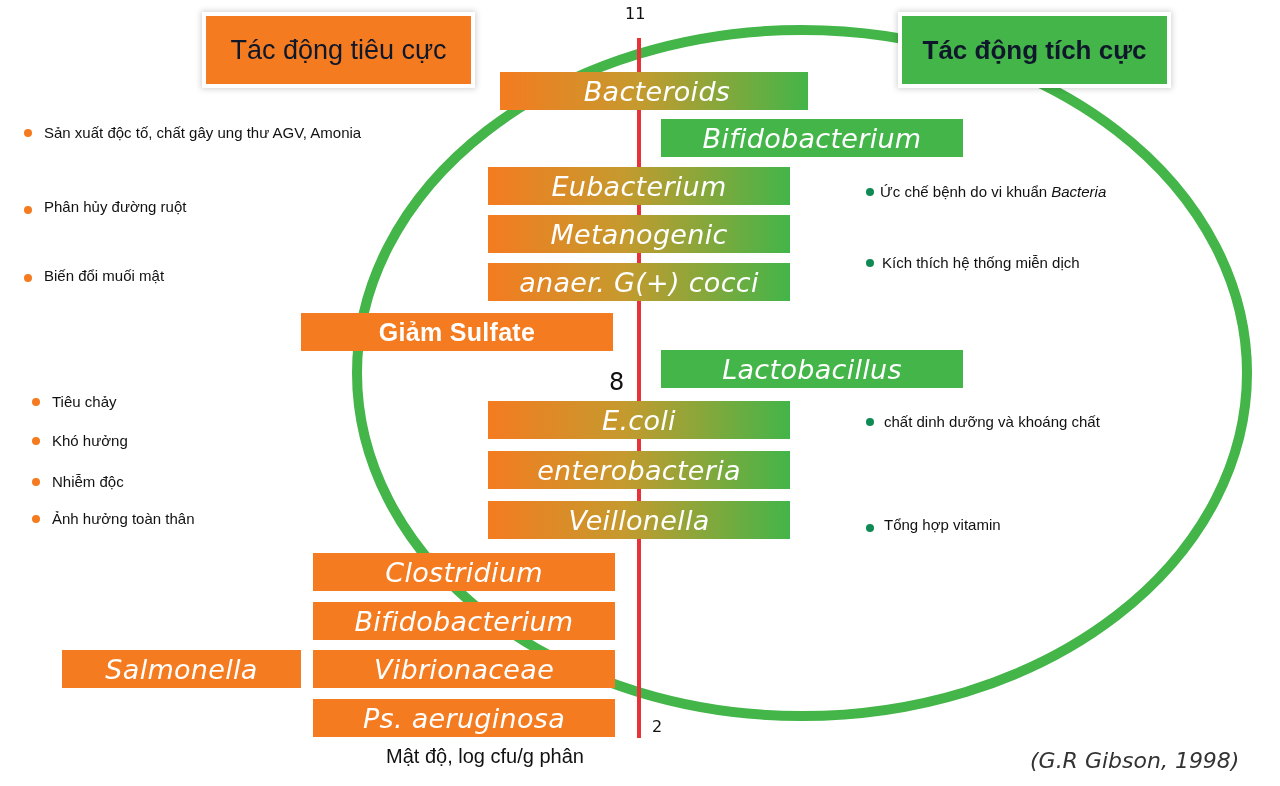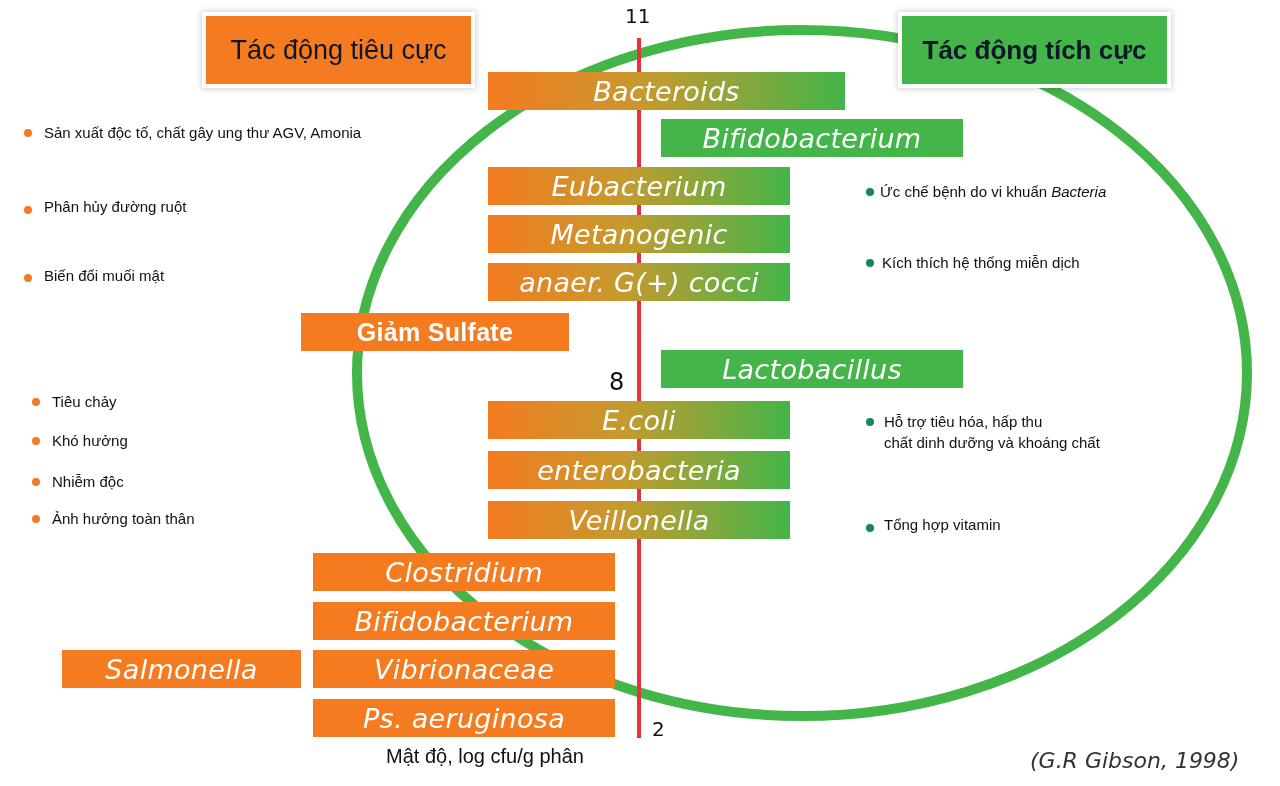--- a/index.html
+++ b/index.html
@@ -1,20 +1,20 @@
 <!DOCTYPE html>
 <html><head>
 <meta charset="utf-8">
 <style>
   html, body { margin:0; padding:0; }
   body { width:1280px; height:786px; position:relative; background:#ffffff; overflow:hidden;
          font-family:"Liberation Sans", sans-serif; }
   #ring { position:absolute; left:0; top:0; }
   .axis-line { position:absolute; left:637px; top:38px; width:4px; height:700px; background:#e8323a; }
-  .tick { position:absolute; font-family:"DejaVu Sans", sans-serif; font-size:20px; color:#111; }
+  .tick { position:absolute; font-family:"DejaVu Sans", sans-serif; font-size:16px; color:#111; }
   .header-box { position:absolute; height:68px; display:flex; align-items:center; justify-content:center;
                 color:#0f172a; font-size:27px; box-shadow:0 0 0 4px #ffffff, 0 0 6px 5px rgba(0,0,0,0.18); }
   .neg-head { left:206px; top:16px; width:265px; background:#f47b20; }
   .pos-head { left:902px; top:16px; width:265px; background:#43b549; font-weight:bold; font-size:26px; }
   .bar { position:absolute; height:38px; display:flex; align-items:center; justify-content:center;
          color:#fff; font-style:italic; font-size:27px; font-family:"DejaVu Sans", sans-serif; letter-spacing:0.3px; }
   .bar.orange { background:#f47b20; }
   .bar.green { background:#43b549; }
   .bar.grad { background:linear-gradient(to right, #f47b20 0%, #c59a2e 45%, #43b549 100%); }
   .bar.bold { font-style:normal; font-weight:bold; font-family:"Liberation Sans", sans-serif; font-size:25px; }
@@ -34,26 +34,26 @@
 </svg>
 
 <div class="axis-line"></div>
 <div class="tick" style="left:625px; top:4px;">11</div>
 <div class="tick" style="left:609px; top:368px; font-size:24px;">8</div>
 <div class="tick" style="left:652px; top:717px;">2</div>
 
 <div class="header-box neg-head">Tác động tiêu cực</div>
 <div class="header-box pos-head">Tác động tích cực</div>
 
-<div class="bar grad" style="left:488px; top:72px; width:357px;">Bacteroids</div>
+<div class="bar grad" style="left:500px; top:72px; width:302px;padding-left:6px;">Bacteroids</div>
 <div class="bar green" style="left:661px; top:119px; width:302px;">Bifidobacterium</div>
 <div class="bar grad" style="left:488px; top:167px; width:302px;">Eubacterium</div>
 <div class="bar grad" style="left:488px; top:215px; width:302px;">Metanogenic</div>
 <div class="bar grad" style="left:488px; top:263px; width:302px;">anaer. G(+) cocci</div>
-<div class="bar orange bold" style="left:301px; top:313px; width:268px;">Giảm Sulfate</div>
+<div class="bar orange bold" style="left:301px; top:313px; width:312px;">Giảm Sulfate</div>
 <div class="bar green" style="left:661px; top:350px; width:302px;">Lactobacillus</div>
 <div class="bar grad" style="left:488px; top:401px; width:302px;">E.coli</div>
 <div class="bar grad" style="left:488px; top:451px; width:302px;">enterobacteria</div>
 <div class="bar grad" style="left:488px; top:501px; width:302px;">Veillonella</div>
 <div class="bar orange" style="left:313px; top:553px; width:302px;">Clostridium</div>
 <div class="bar orange" style="left:313px; top:602px; width:302px;">Bifidobacterium</div>
 <div class="bar orange" style="left:62px; top:650px; width:239px;text-align:center;">Salmonella</div>
 <div class="bar orange" style="left:313px; top:650px; width:302px;">Vibrionaceae</div>
 <div class="bar orange" style="left:313px; top:699px; width:302px;">Ps. aeruginosa</div>
 
@@ -90,21 +90,20 @@
   <span class="dot g"></span>
   <span><span>Ức chế bệnh do vi khuẩn </span><i>Bacteria</i></span>
 </div>
 <div class="note" style="left:866px; top:252px;">
   <span class="dot g" style="margin-right:8px;"></span>
   <span>Kích thích hệ thống miễn dịch</span>
 </div>
 <div class="note" style="left:866px; top:411px;">
   <span class="dot g" style="margin-right:10px;"></span>
   <span>
-    <span style="display:block;">Hỗ trợ tiêu hóa, hấp thu</span>
     <span style="display:block;">chất dinh dưỡng và khoáng chất</span>
   </span>
 </div>
 <div class="note" style="left:866px; top:514px;">
   <span class="dot g" style="margin-top:10px; margin-right:10px;"></span>
   <span>Tổng hợp vitamin</span>
 </div>
 
 <div class="xlabel">Mật độ, log cfu/g phân</div>
 <div class="source">(G.R Gibson, 1998)</div>

